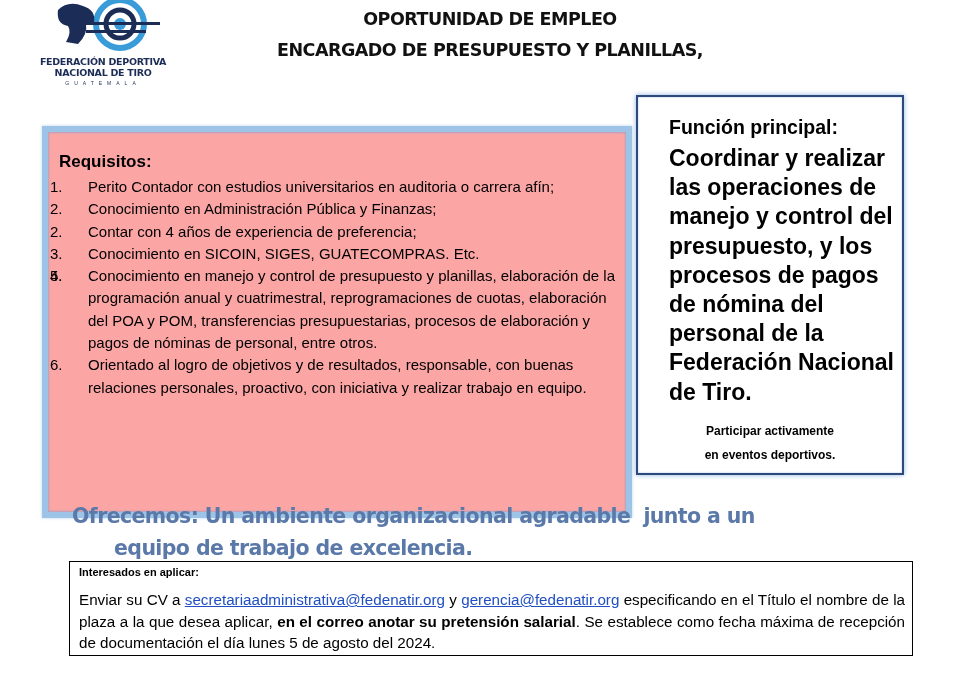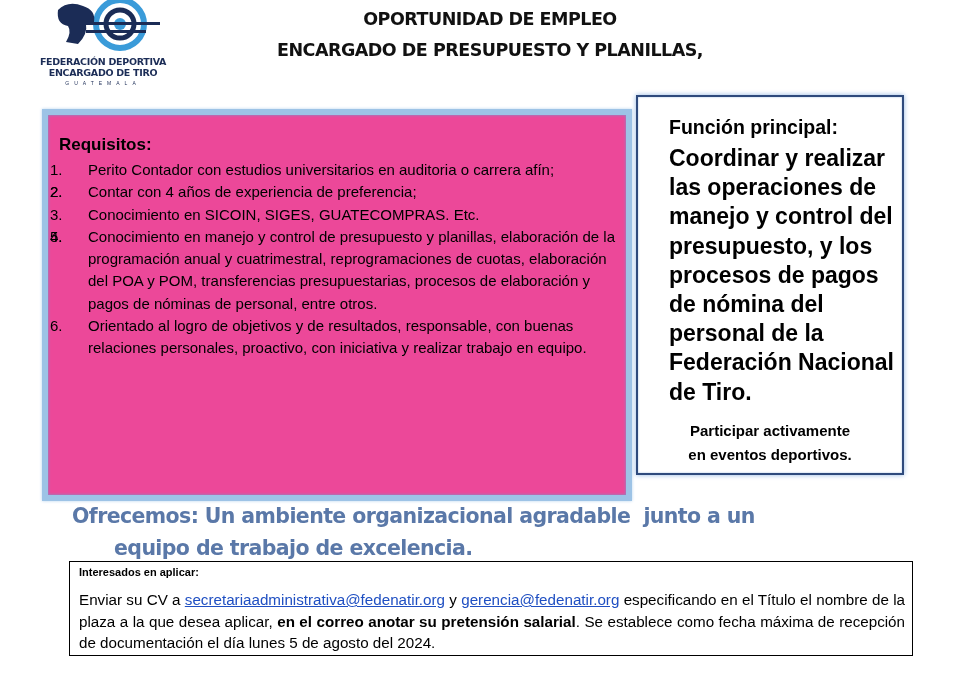--- a/index.html
+++ b/index.html
@@ -19,43 +19,43 @@
   .logo-text3 {
     position: absolute; left: 0; width: 130px; text-align: center; top: 80px;
     font-size: 5px; letter-spacing: 5px; color: #1b2c56;
   }
   .title {
     position: absolute; left: 220px; top: 4px; width: 540px; text-align: center;
     font-family: "DejaVu Sans", sans-serif; font-weight: bold; font-size: 17.5px;
     line-height: 31px; letter-spacing: -0.5px; color: #111;
   }
   .req-box {
-    position: absolute; left: 42px; top: 109px; width: 578px; height: 380px;
+    position: absolute; left: 42px; top: 126px; width: 578px; height: 380px;
     border: 6px solid #9dc3e6; box-shadow: inset 0 0 3px #6a9fd1, 0 0 3px #b7d4ee;
-    background: #ec4899;
+    background: #fca5a5;
   }
   .req-title {
     position: absolute; left: 11px; top: 20px; font-weight: bold; font-size: 17px;
   }
   .req-list { position: absolute; left: 2px; top: 44px; width: 578px; margin: 0; padding: 0; list-style: none; }
   .req-item { position: relative; padding-left: 38px; font-size: 15px; line-height: 22.3px; }
   .req-num { position: absolute; left: 0; top: 0; }
   .fn-box {
     position: absolute; left: 636px; top: 95px; width: 264px; height: 376px;
     border: 2px solid #2e4a7d; box-shadow: 0 0 5px #8eb4e3, inset 0 0 2px #9dbbe0; background: #fff;
   }
   .fn-heading {
     position: absolute; left: 31px; top: 19px; font-weight: bold; font-size: 19.5px;
   }
   .fn-body {
     position: absolute; left: 31px; top: 47px; width: 230px; font-size: 23px; line-height: 29.2px; font-weight: bold;
   }
   .fn-note {
     position: absolute; left: 0; top: 322px; width: 264px; text-align: center;
-    font-weight: bold; font-size: 15px; line-height: 24px;
+    font-weight: bold; font-size: 12px; line-height: 24px;
   }
   .offer {
     position: absolute; left: 72px; top: 500px; width: 800px;
     font-family: "DejaVu Sans", sans-serif; font-weight: bold; color: #5a78a8;
     font-size: 20.5px; line-height: 32px; letter-spacing: -0.6px;
   }
   .offer-line2 { padding-left: 42px; }
   .apply-box {
     position: absolute; left: 69px; top: 561px; width: 842px; height: 93px;
     border: 1.5px solid #000; background: #fff;
@@ -74,34 +74,34 @@
 <div class="logo">
   <svg width="130" height="56" viewBox="0 0 130 56">
     <circle cx="82" cy="24" r="24" fill="none" stroke="#3a9bd9" stroke-width="6"></circle>
     <circle cx="82" cy="24" r="14" fill="none" stroke="#1b2c56" stroke-width="5"></circle>
     <circle cx="82" cy="24" r="6" fill="#3a9bd9"></circle>
     <path d="M20 10 Q30 0 45 6 Q58 10 56 22 L48 24 Q50 34 40 44 L28 42 Q34 32 30 26 Q18 24 20 10 Z" fill="#1b2c56"></path>
     <rect x="40" y="22" width="82" height="3" fill="#1b2c56"></rect>
     <rect x="48" y="30" width="60" height="3" fill="#1b2c56"></rect>
   </svg>
   <div class="logo-text1">FEDERACIÓN DEPORTIVA</div>
-  <div class="logo-text2">ENCARGADO DE TIRO</div>
+  <div class="logo-text2">NACIONAL DE TIRO</div>
   <div class="logo-text3">GUATEMALA</div>
 </div>
 
 <div class="title">
   <div>OPORTUNIDAD DE EMPLEO</div>
   <div>ENCARGADO DE PRESUPUESTO Y PLANILLAS,</div>
 </div>
 
 <div class="req-box">
   <div class="req-title">Requisitos:</div>
   <ul class="req-list">
     <li class="req-item"><span class="req-num">1.</span><span>Perito Contador con estudios universitarios en auditoria o carrera afín;</span></li>
-    <li class="req-item"><span class="req-num">2.</span></li>
+    <li class="req-item"><span class="req-num">2.</span><span>Conocimiento en Administración Pública y Finanzas;</span></li>
     <li class="req-item"><span class="req-num">2.</span><span>Contar con 4 años de experiencia de preferencia;</span></li>
     <li class="req-item"><span class="req-num">3.</span><span>Conocimiento en SICOIN, SIGES, GUATECOMPRAS. Etc.</span></li>
     <li class="req-item"><span class="req-num">4.</span></li>
     <li class="req-item"><span class="req-num">5.</span><span>Conocimiento en manejo y control de presupuesto y planillas, elaboración de la programación anual y cuatrimestral, reprogramaciones de cuotas, elaboración del POA y POM, transferencias presupuestarias, procesos de elaboración y pagos de nóminas de personal, entre otros.</span></li>
     <li class="req-item"><span class="req-num">6.</span><span>Orientado al logro de objetivos y de resultados, responsable, con buenas relaciones personales, proactivo, con iniciativa y realizar trabajo en equipo.</span></li>
   </ul>
 </div>
 
 <div class="fn-box">
   <div class="fn-heading">Función principal:</div>

